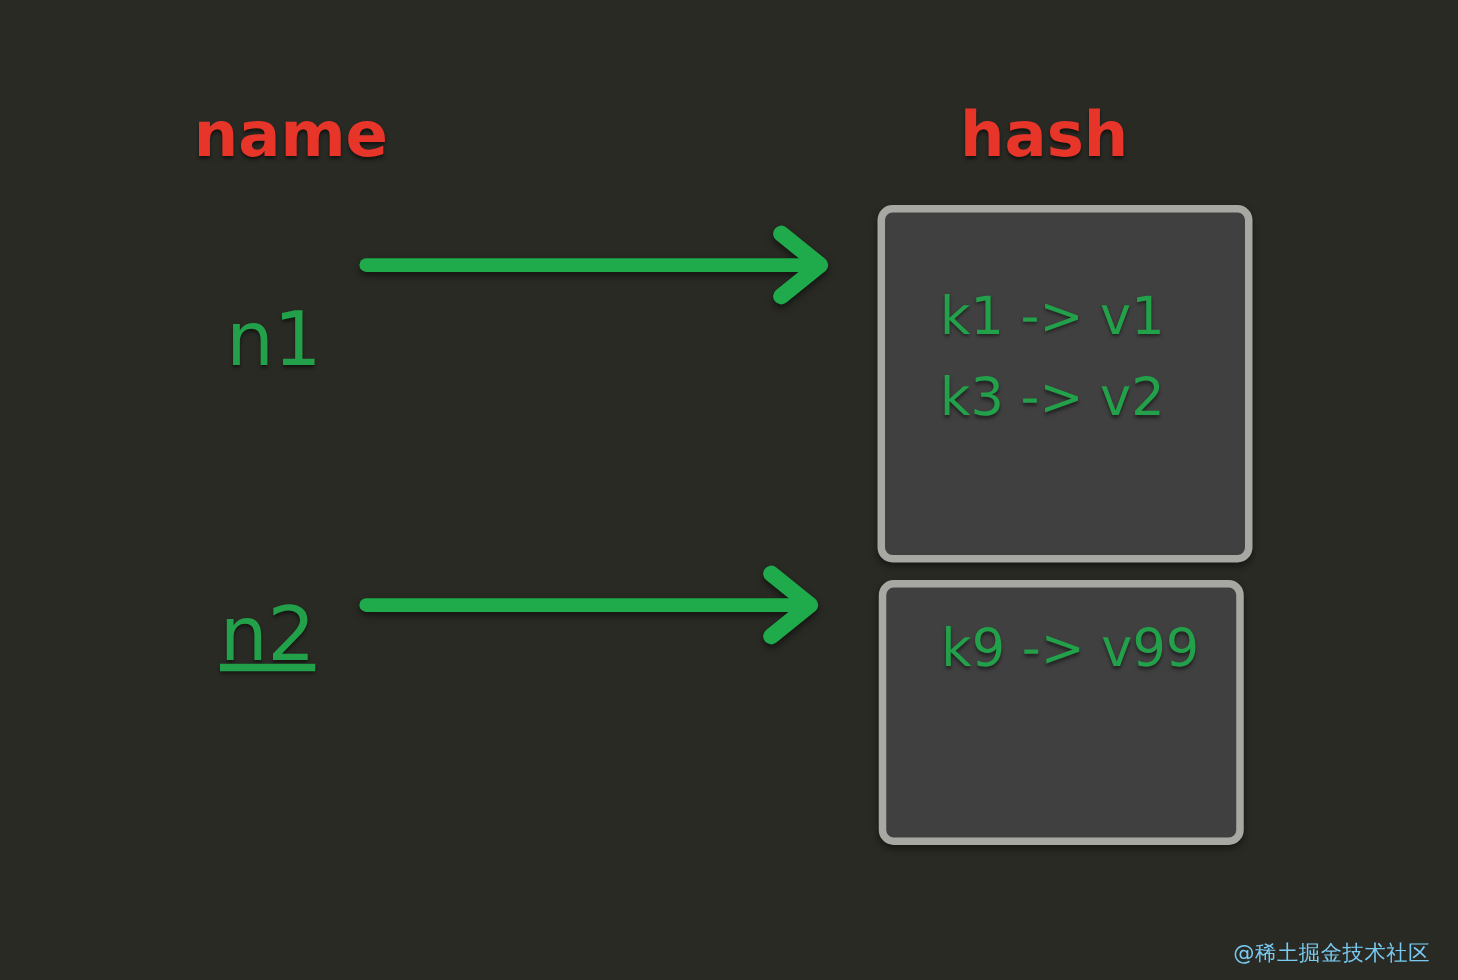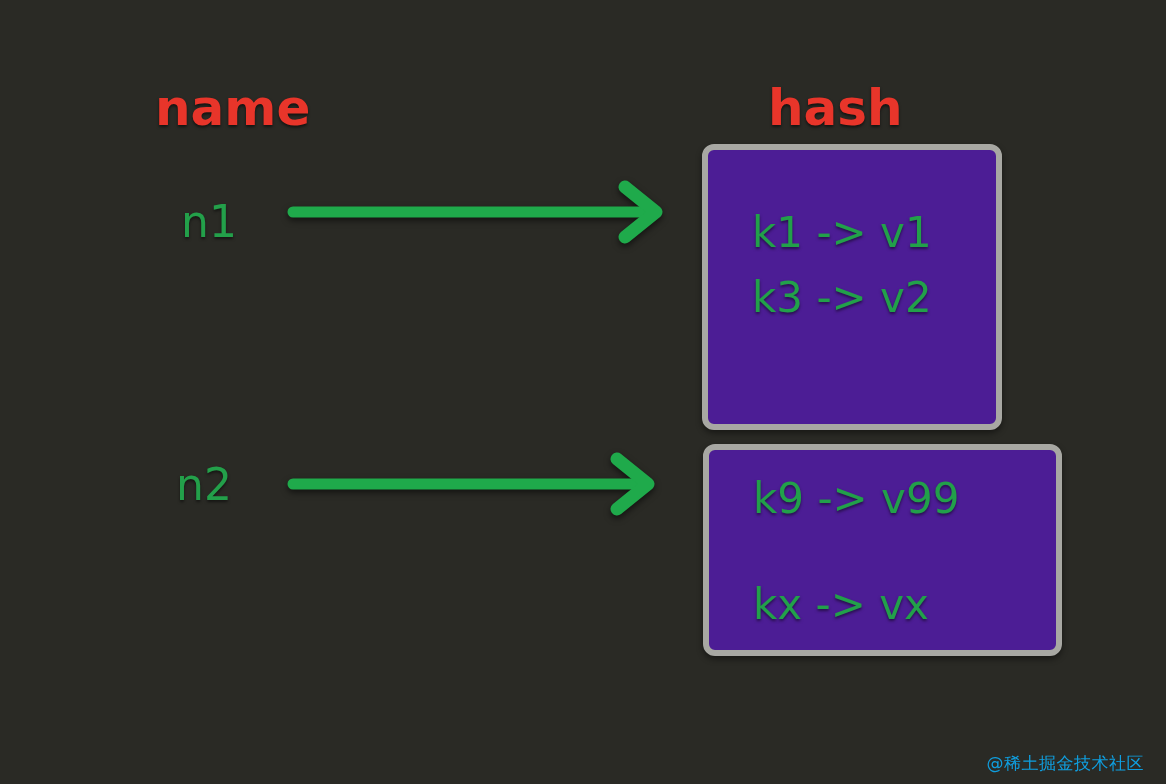--- a/index.html
+++ b/index.html
@@ -35,27 +35,28 @@
   }
   #heading-name { left: 155px; top: 83px; }
   #heading-hash { left: 768px; top: 83px; }
 
   
   .node-label {
     position: absolute;
     color: #23a04a;
     font-family: "DejaVu Sans", sans-serif;
     font-weight: 400;
-    font-size: 44px;
+    font-size: 60px;
     line-height: 1;
     white-space: nowrap;
     text-shadow: 0 2px 3px rgba(0,0,0,0.5);
+    margin-top: 42px;
   }
   #node-label-n1 { left: 181px; top: 200px; }
-  #node-label-n2 { left: 176px; top: 463px; }
+  #node-label-n2 { left: 176px; top: 436px; text-decoration: underline; }
 
   
   .arrow-svg {
     position: absolute;
     overflow: visible;
     filter: drop-shadow(0 3px 3px rgba(0,0,0,0.55));
   }
   #arrow-n1 { left: 285px; top: 178px; width: 390px; height: 70px; }
   #arrow-n2 { left: 285px; top: 450px; width: 382px; height: 70px; }
   .arrow-stroke {
@@ -72,33 +73,34 @@
     stroke-linecap: round;
     stroke-linejoin: round;
   }
 
   
   .hash-box {
     position: absolute;
     box-sizing: border-box;
     border: 6px solid #a8a8a3;
     border-radius: 12px;
-    background: #4c1d95;
+    background: #404040;
     box-shadow: 0 3px 6px rgba(0,0,0,0.45);
+    margin-top: 20px;
   }
   #hash-box-1 {
     left: 702px;
     top: 144px;
     width: 300px;
     height: 286px;
   }
   #hash-box-2 {
     left: 703px;
     top: 444px;
-    width: 359px;
+    width: 292px;
     height: 212px;
   }
   .hash-entry {
     position: absolute;
     color: #22a04a;
     font-family: "DejaVu Sans", sans-serif;
     font-weight: 400;
     font-size: 42px;
     line-height: 1;
     white-space: pre;
@@ -112,21 +114,21 @@
 
   
   #hash-box-2 .hash-entry:nth-child(1) { left: 44px; top: 28px; }
   #hash-box-2 .hash-entry:nth-child(2) { left: 44px; top: 134px; }
 
   
   #watermark {
     position: absolute;
     right: 22px;
     bottom: 12px;
-    color: #0ea5e9;
+    color: #7dd3fc;
     font-family: "DejaVu Sans", sans-serif;
     font-size: 17px;
     line-height: 1;
     letter-spacing: 0.5px;
     white-space: nowrap;
     opacity: 0.95;
   }
 </style>
 </head>
 <body>
@@ -151,18 +153,17 @@
     <path class="arrow-head" d="M 332 9 L 363 34 L 332 59"></path>
   </svg>
 
   <div class="hash-box" id="hash-box-1">
     <div class="hash-entry">k1 -&gt; v1</div>
     <div class="hash-entry">k3 -&gt; v2</div>
   </div>
 
   <div class="hash-box" id="hash-box-2">
     <div class="hash-entry">k9 -&gt; v99</div>
-    <div class="hash-entry">kx -&gt; vx</div>
   </div>
 
   <div id="watermark">@稀土掘金技术社区</div>
 
 </div>
 
 </body></html>

